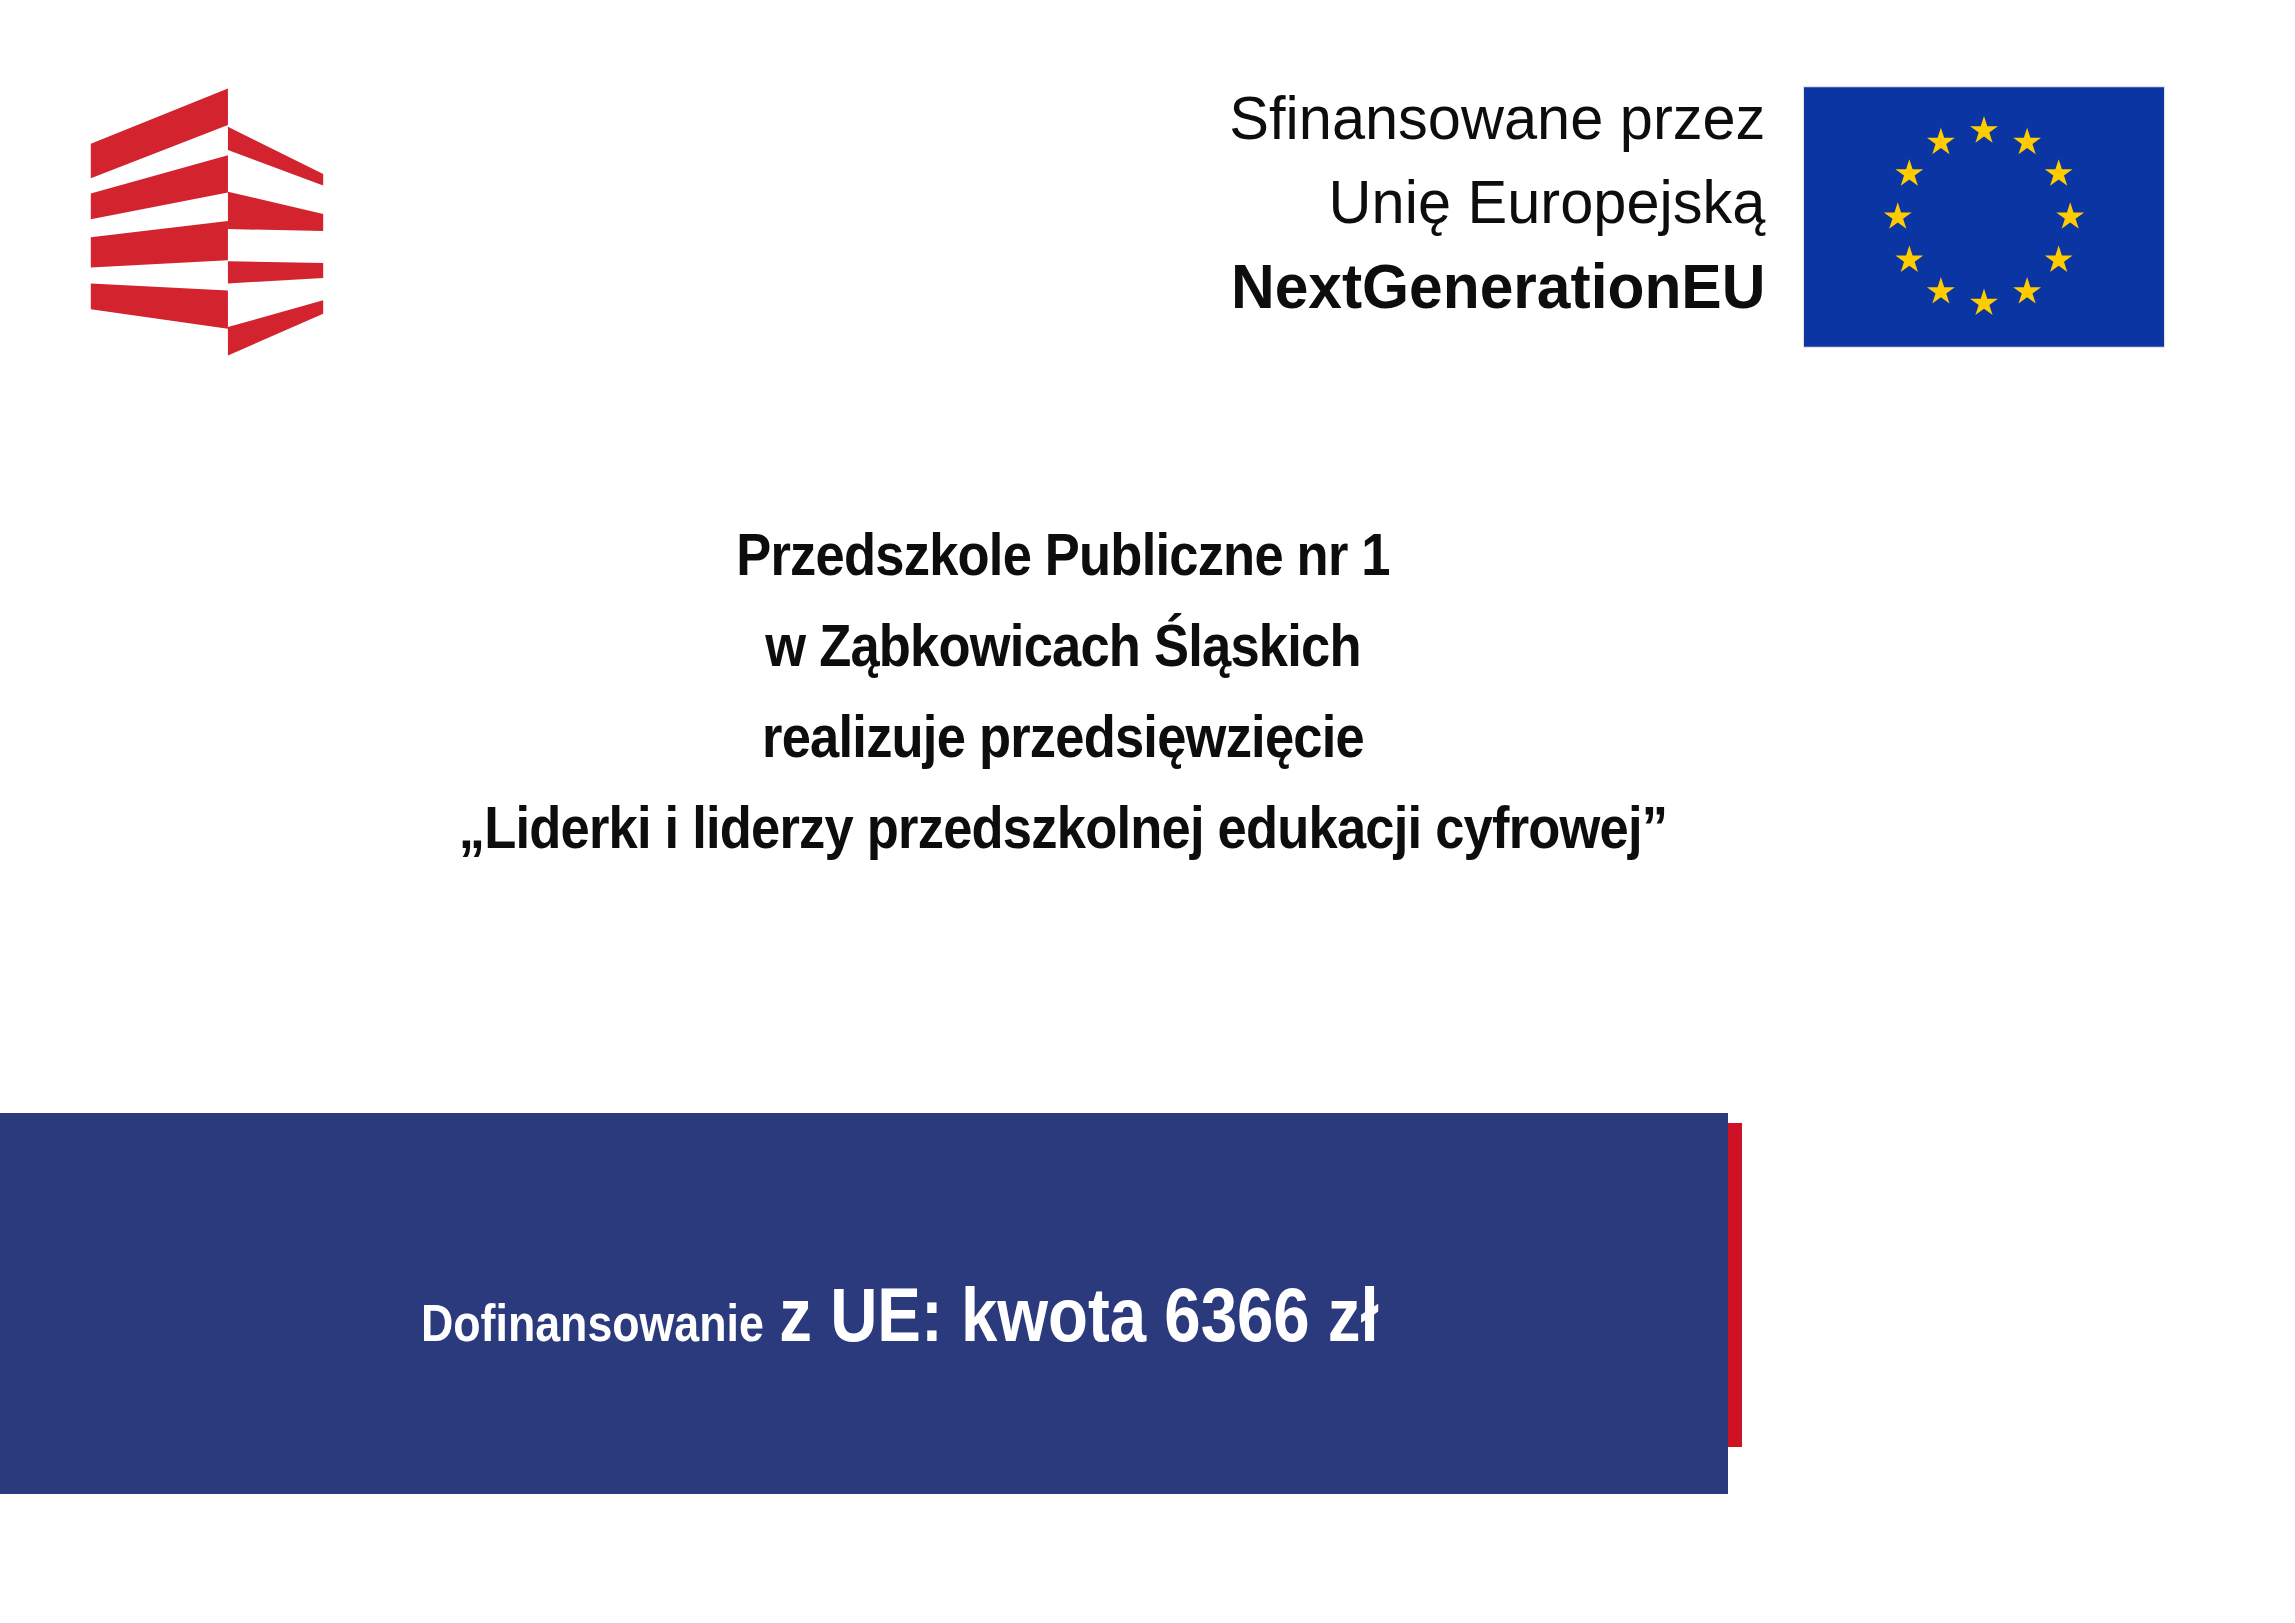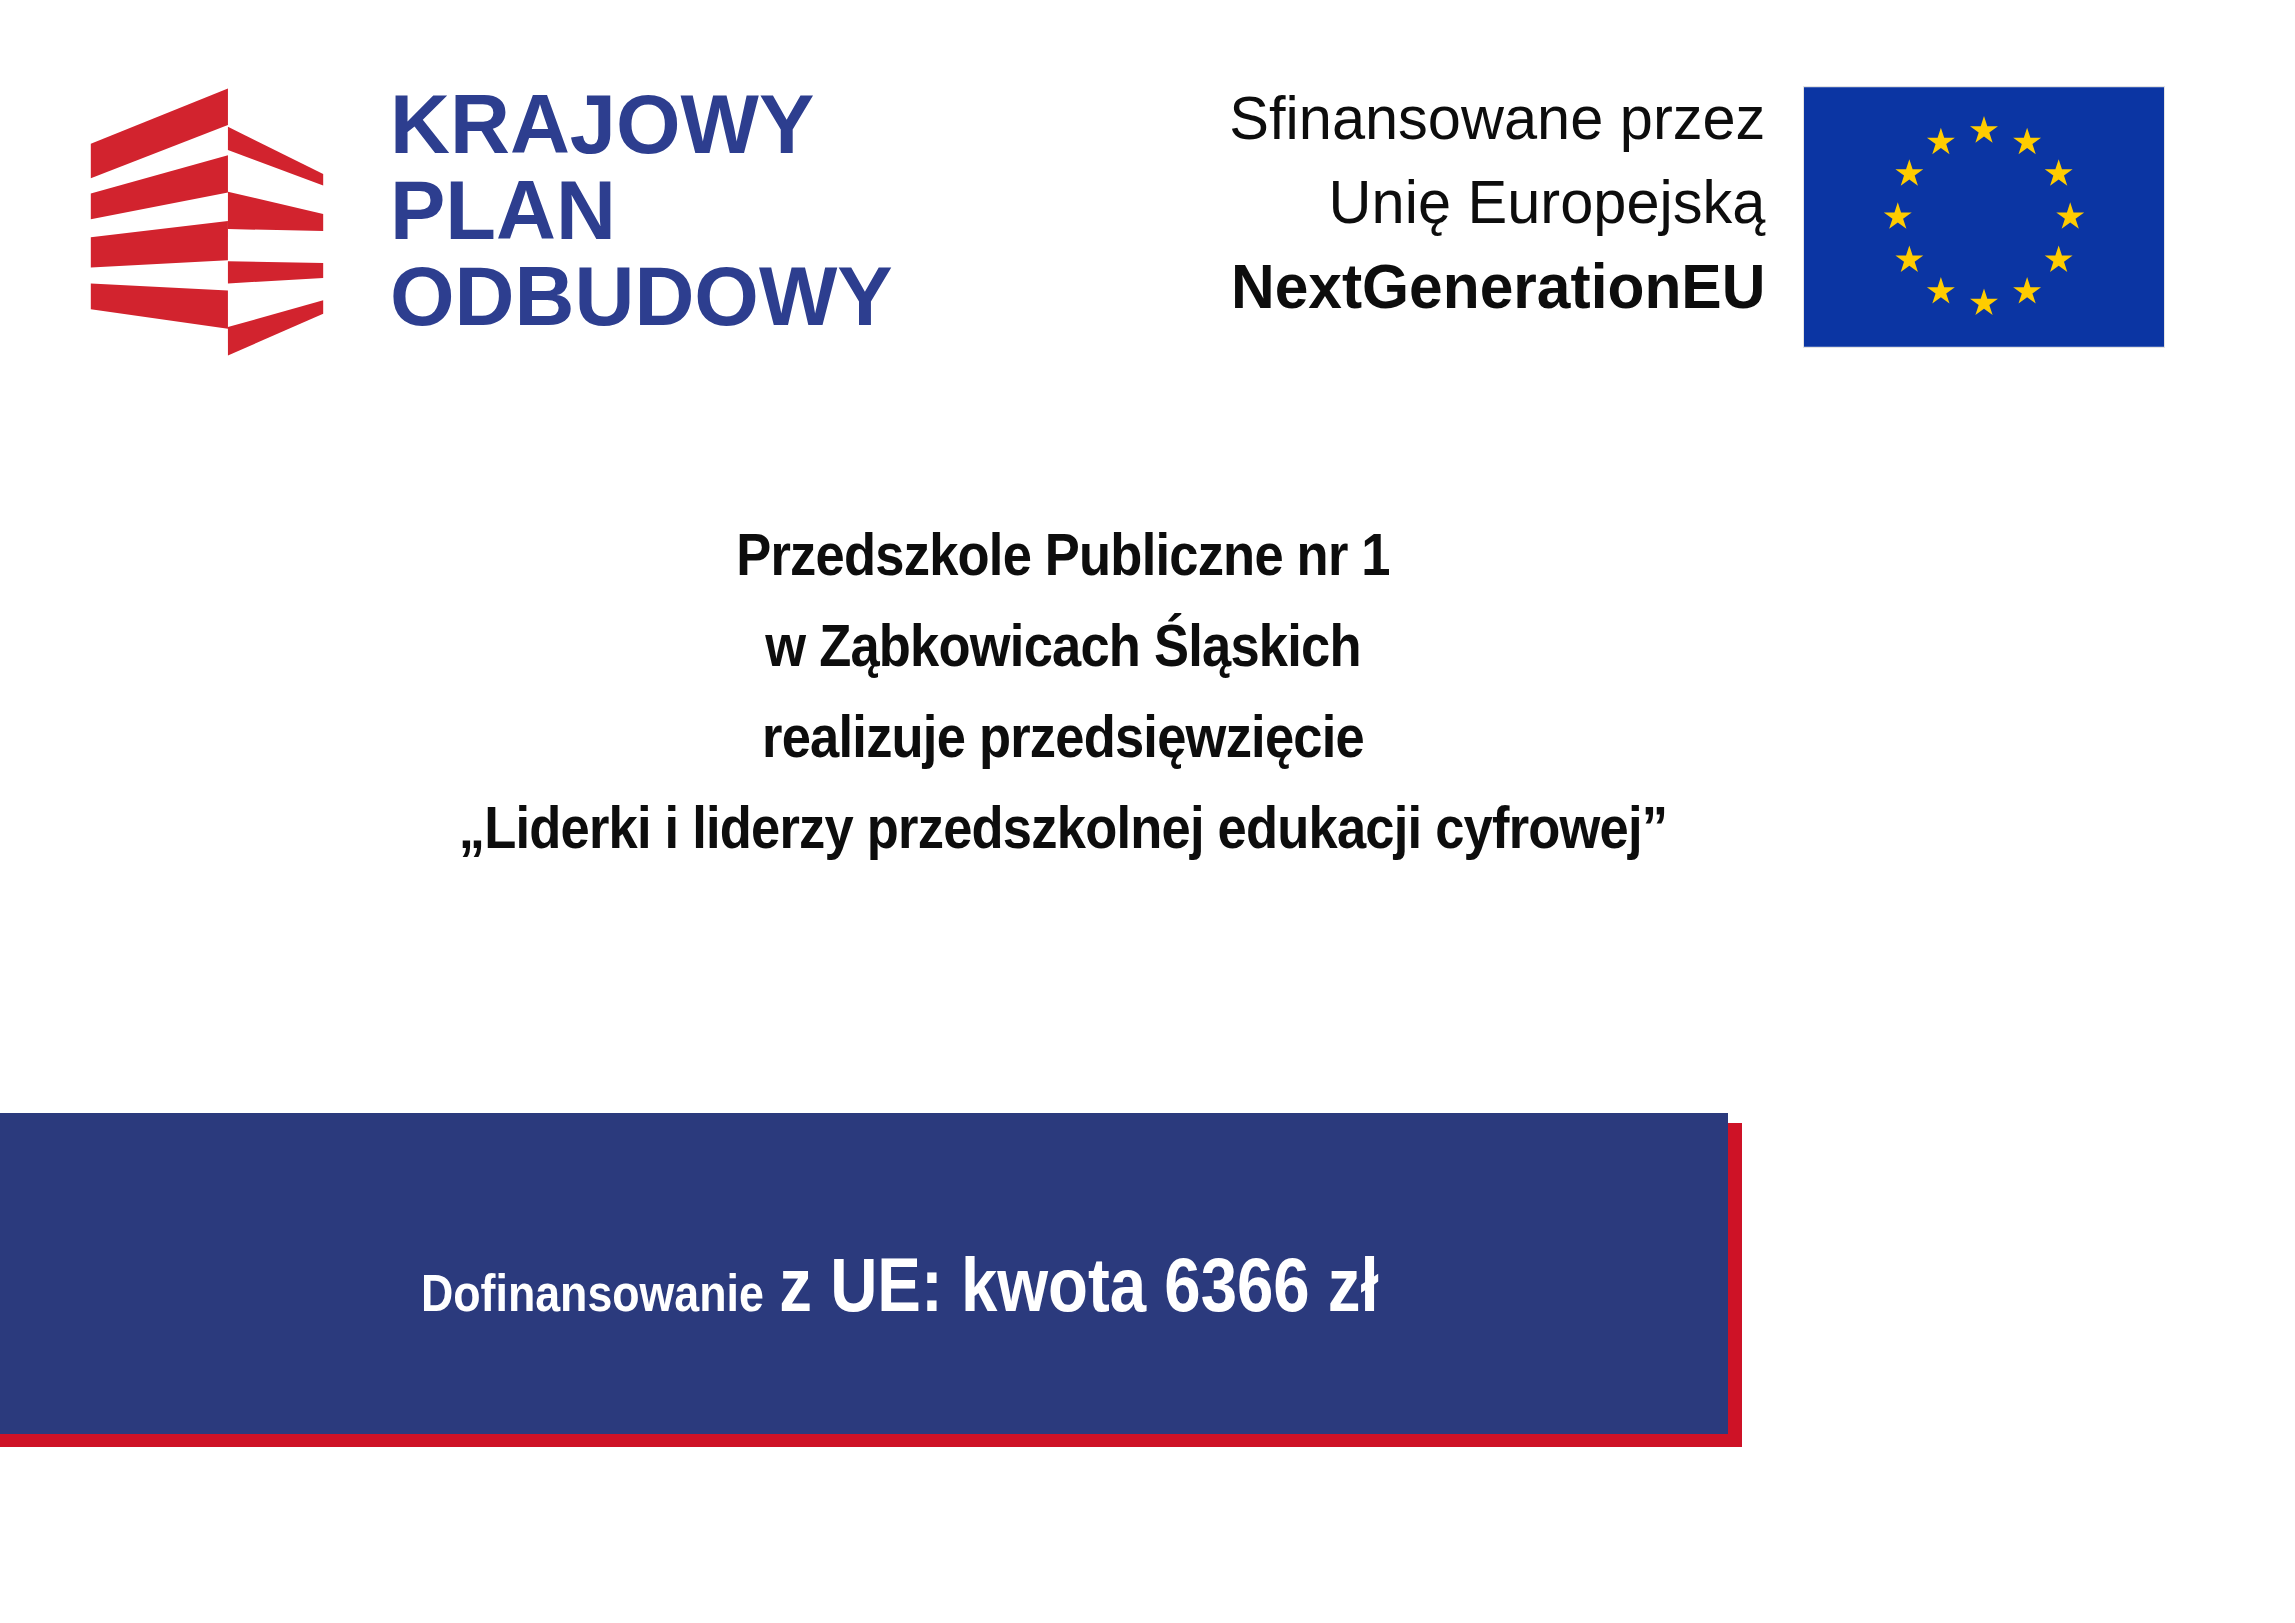--- a/index.html
+++ b/index.html
@@ -34,21 +34,21 @@
     letter-spacing:-0.9px;
     transform:scaleX(0.875);transform-origin:50% 0;
     white-space:nowrap;
   }
   
   .banner-shadow{
     position:absolute;left:0;top:1123px;width:1742px;height:324px;
     background:var(--banner_red);
   }
   .funding-banner{
-    position:absolute;left:0;top:1113px;width:1728px;height:321px;
+    position:absolute;left:0;top:1113px;width:1728px;height:381px;
     background:var(--banner_navy);
     display:flex;align-items:center;justify-content:center;
     padding-top:21.3px;padding-left:71px;box-sizing:border-box;
   }
   .funding-text{
     color:#ffffff;font-weight:bold;white-space:nowrap;
     transform:scaleX(0.86);transform-origin:50% 50%;
   }
   .funding-text .sm{font-size:52px;margin-right:18px;}
   .funding-text .lg{font-size:76px;}
@@ -66,25 +66,20 @@
       <polygon points="102,267 256,249 256,293 102,301"></polygon>
       <polygon points="102,319 256,327 256,370 102,348"></polygon>
 
       <polygon points="256,143 363,196 363,209 256,169"></polygon>
       <polygon points="256,216 363,241 363,260 256,258"></polygon>
       <polygon points="256,294 363,296 363,313 256,319"></polygon>
       <polygon points="256,368 363,338 363,353 256,400"></polygon>
     </g>
   </svg>
 
-  <div class="kpo-wordmark">
-    <div>KRAJOWY</div>
-    <div>PLAN</div>
-    <div>ODBUDOWY</div>
-  </div>
 
   <div class="eu-attribution">
     <div class="l1">Sfinansowane przez</div>
     <div class="l2">Unię Europejską</div>
     <div class="l3">NextGenerationEU</div>
   </div>
 
   <svg class="eu-flag-svg" viewBox="0 0 405 292" xmlns="http://www.w3.org/2000/svg" aria-hidden="true">
     <defs>
       <polygon id="st" points="0,-16.5 3.7,-5.1 15.69,-5.1 5.99,1.95 9.7,13.35 0,6.3 -9.7,13.35 -5.99,1.95 -15.69,-5.1 -3.7,-5.1" style="fill:var(--star_yellow)"></polygon>

